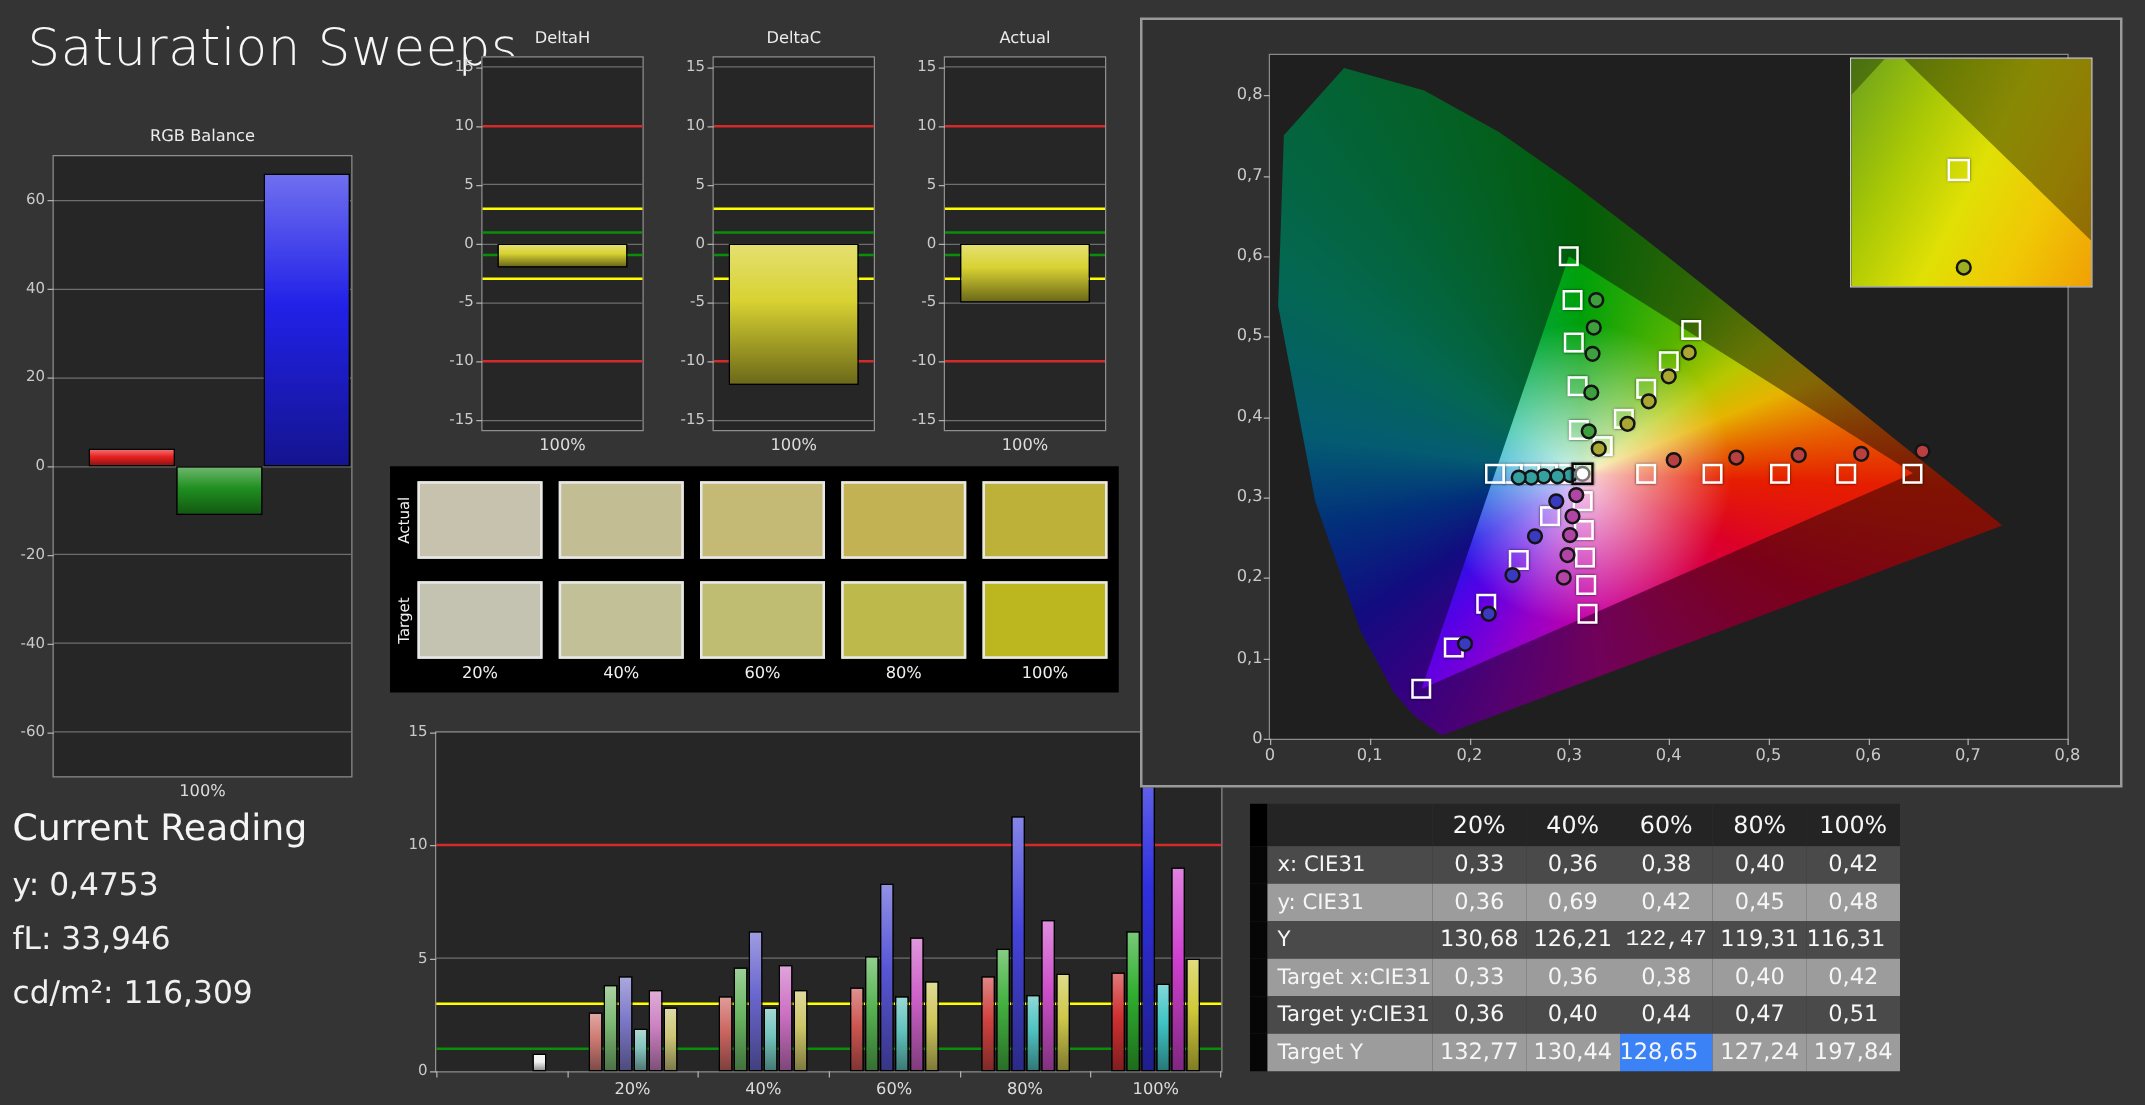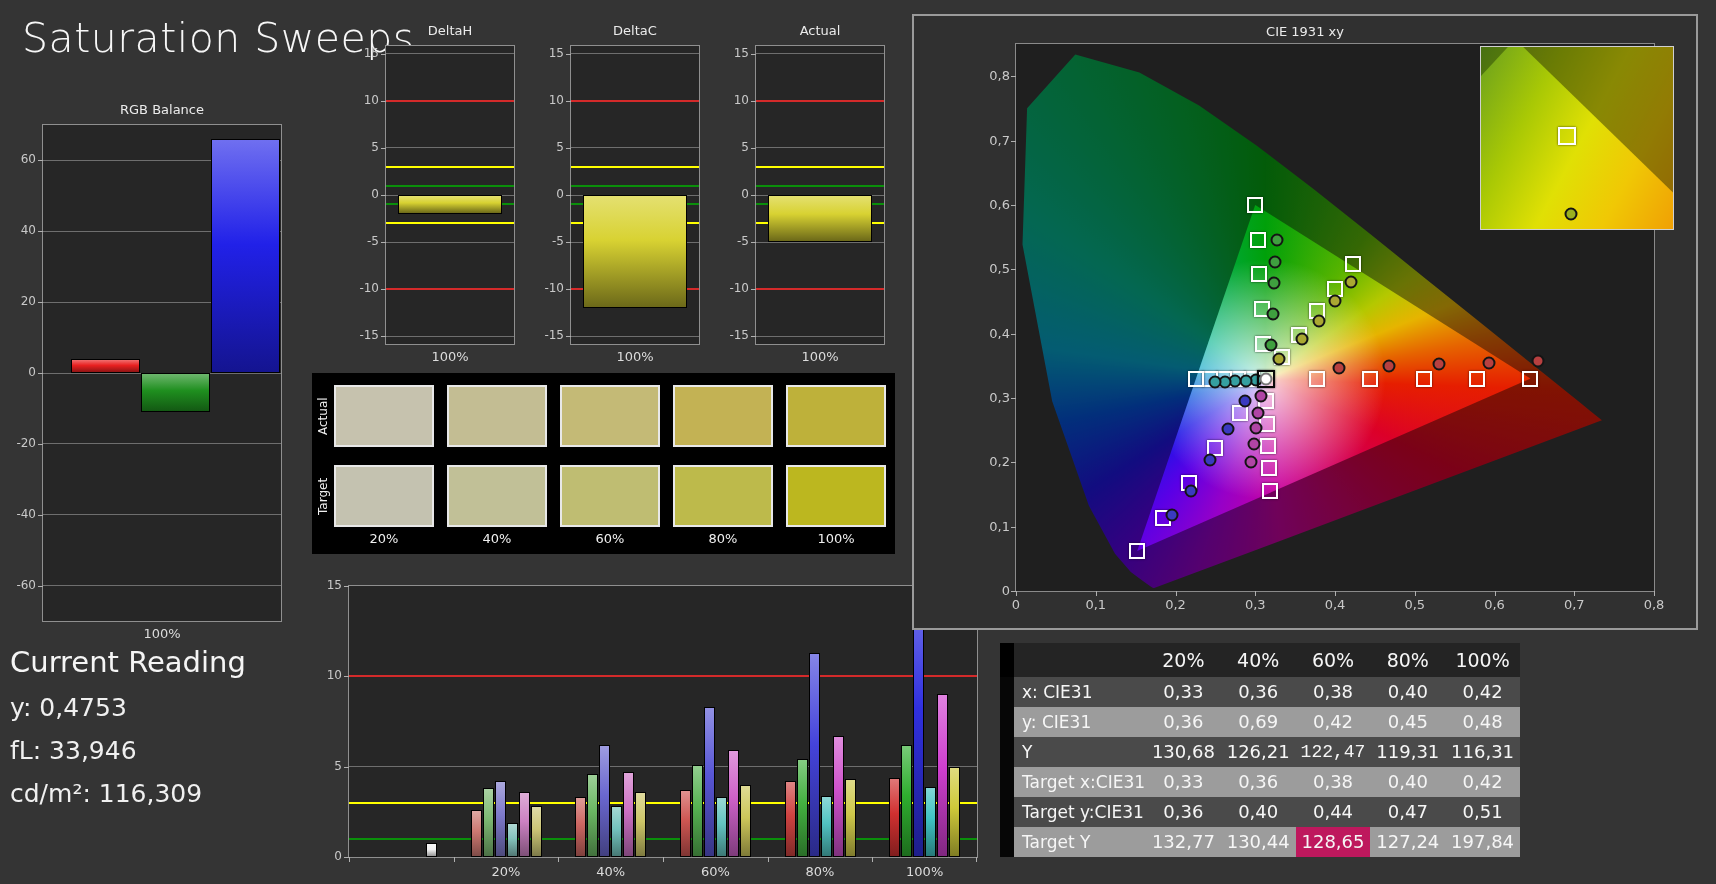--- a/index.html
+++ b/index.html
@@ -252,21 +252,20 @@
       <div class="bar" style="left: 540.333px; width: 11px; top: 191.507px; height: 79.4933px; background-image: linear-gradient(rgb(224, 120, 120) 0%, rgb(208, 48, 48) 45%, rgb(129, 30, 30) 100%);"></div>
       <div class="bar" style="left: 552.333px; width: 11px; top: 158.987px; height: 112.013px; background-image: linear-gradient(rgb(120, 202, 120) 0%, rgb(47, 174, 47) 45%, rgb(29, 108, 29) 100%);"></div>
       <div class="bar" style="left: 564.333px; width: 11px; top: 0px; height: 271px; background-image: linear-gradient(rgb(120, 120, 235) 0%, rgb(48, 48, 224) 45%, rgb(30, 30, 139) 100%);"></div>
       <div class="bar" style="left: 576.333px; width: 11px; top: 200.54px; height: 70.46px; background-image: linear-gradient(rgb(130, 216, 216) 0%, rgb(63, 195, 195) 45%, rgb(39, 121, 121) 100%);"></div>
       <div class="bar" style="left: 588.333px; width: 11px; top: 108.4px; height: 162.6px; background-image: linear-gradient(rgb(224, 130, 224) 0%, rgb(207, 63, 207) 45%, rgb(128, 39, 128) 100%);"></div>
       <div class="bar" style="left: 600.333px; width: 11px; top: 180.667px; height: 90.3333px; background-image: linear-gradient(rgb(224, 220, 127) 0%, rgb(207, 201, 58) 45%, rgb(128, 125, 36) 100%);"></div>
       <div class="xtickmark" style="left: 627px; top: 271px;"></div>
     </div>
 
   <div id="cie-panel">
-    <div class="chart-title" id="cie-title">CIE 1931 xy</div>
     <div id="cie-plot">
       <div id="cie-locus" style="background: conic-gradient(at 39.1% 61.3%, rgb(0, 160, 10) 0deg, rgb(88, 180, 0) 35deg, rgb(180, 200, 0) 55deg, rgb(230, 180, 0) 68deg, rgb(230, 100, 0) 80deg, rgb(230, 30, 0) 92deg, rgb(220, 0, 40) 115deg, rgb(210, 0, 100) 145deg, rgb(200, 0, 160) 175deg, rgb(150, 0, 200) 200deg, rgb(90, 0, 230) 220deg, rgb(30, 20, 230) 238deg, rgb(0, 80, 220) 258deg, rgb(0, 160, 200) 278deg, rgb(0, 180, 140) 305deg, rgb(0, 170, 70) 335deg, rgb(0, 160, 10) 360deg); clip-path: path(&quot;M 138.8 543.8 L 138.6 543.8 L 138.2 543.9 L 137.6 543.9 L 136.7 543.7 L 134.7 542.6 L 131.1 540 L 124.9 535.6 L 114.8 527.9 L 99 509.8 L 72.8 461.6 L 36.2 357.2 L 6.5 200.5 L 11.1 64.2 L 59.3 10.4 L 123.4 28.4 L 183.1 61.6 L 240.5 101.5 L 297.5 145.1 L 354.2 190 L 408.7 233.9 L 458.7 274 L 500 307.3 L 531 332.1 L 551.5 348.6 L 564.6 359.1 L 573.4 366.2 L 579 370.7 L 585.9 376.3 Z&quot;); filter: brightness(0.58) saturate(0.95);"></div>
       <div id="cie-gamut" style="clip-path: polygon(514.4px 334.6px, 239.2px 160.9px, 121.2px 507.1px); background: radial-gradient(160px at 39.1% 61.3%, rgba(255, 255, 255, 0.85), rgba(255, 255, 255, 0) 75%), conic-gradient(at 39.1% 61.3%, rgb(0, 160, 10) 0deg, rgb(88, 180, 0) 35deg, rgb(180, 200, 0) 55deg, rgb(230, 180, 0) 68deg, rgb(230, 100, 0) 80deg, rgb(230, 30, 0) 92deg, rgb(220, 0, 40) 115deg, rgb(210, 0, 100) 145deg, rgb(200, 0, 160) 175deg, rgb(150, 0, 200) 200deg, rgb(90, 0, 230) 220deg, rgb(30, 20, 230) 238deg, rgb(0, 80, 220) 258deg, rgb(0, 160, 200) 278deg, rgb(0, 180, 140) 305deg, rgb(0, 170, 70) 335deg, rgb(0, 160, 10) 360deg);"></div>
       <div id="cie-markers">
           <div class="sq" style="left: 300.658px; top: 334.635px;"></div>
           <div class="sq" style="left: 354.09px; top: 334.635px;"></div>
           <div class="sq" style="left: 407.522px; top: 334.635px;"></div>
           <div class="sq" style="left: 460.955px; top: 334.635px;"></div>
           <div class="sq" style="left: 514.388px; top: 334.635px;"></div>
           <div class="sq" style="left: 247.225px; top: 299.885px;"></div>
@@ -403,21 +402,21 @@
         <div class="tcell" style="width: 74.8px; background: rgb(156, 156, 156); text-align: center; line-height: 30px; font-size: 18px;">0,45</div>
         <div class="tcell" style="width: 74.8px; background: rgb(156, 156, 156); text-align: center; line-height: 30px; font-size: 18px;">0,48</div>
       </div>
       <div class="trow" style="top: 94px; height: 30px;">
         <div class="tcell" style="width: 14px; background: rgb(6, 6, 6);"></div>
         <div class="tcell" style="width: 132px; background: rgb(74, 74, 74); padding-left: 8px; font-size: 17px; line-height: 30px;">Y</div>
         <div class="tcell" style="width: 74.8px; background: rgb(74, 74, 74); text-align: center; line-height: 30px; font-size: 18px;">130,68</div>
         <div class="tcell" style="width: 74.8px; background: rgb(74, 74, 74); text-align: center; line-height: 30px; font-size: 18px;">126,21</div>
         <div class="tcell" style="width: 74.8px; background: rgb(74, 74, 74); text-align: center; line-height: 30px; font-size: 18px; font-family: Liberation Mono, monospace;">122,47</div>
         <div class="tcell" style="width: 74.8px; background: rgb(74, 74, 74); text-align: center; line-height: 30px; font-size: 18px;">119,31</div>
-        <div class="tcell" style="width: 74.8px; background: rgb(74, 74, 74); text-align: center; line-height: 30px; font-size: 18px;">116,31</div>
+        <div class="tcell" style="width: 74.8px; background: rgb(74, 74, 74); line-height: 30px; font-size: 18px;">116,31</div>
       </div>
       <div class="trow" style="top: 124px; height: 30px;">
         <div class="tcell" style="width: 14px; background: rgb(6, 6, 6);"></div>
         <div class="tcell" style="width: 132px; background: rgb(156, 156, 156); padding-left: 8px; font-size: 17px; line-height: 30px;">Target x:CIE31</div>
         <div class="tcell" style="width: 74.8px; background: rgb(156, 156, 156); text-align: center; line-height: 30px; font-size: 18px;">0,33</div>
         <div class="tcell" style="width: 74.8px; background: rgb(156, 156, 156); text-align: center; line-height: 30px; font-size: 18px;">0,36</div>
         <div class="tcell" style="width: 74.8px; background: rgb(156, 156, 156); text-align: center; line-height: 30px; font-size: 18px;">0,38</div>
         <div class="tcell" style="width: 74.8px; background: rgb(156, 156, 156); text-align: center; line-height: 30px; font-size: 18px;">0,40</div>
         <div class="tcell" style="width: 74.8px; background: rgb(156, 156, 156); text-align: center; line-height: 30px; font-size: 18px;">0,42</div>
       </div>
@@ -428,21 +427,21 @@
         <div class="tcell" style="width: 74.8px; background: rgb(74, 74, 74); text-align: center; line-height: 30px; font-size: 18px;">0,40</div>
         <div class="tcell" style="width: 74.8px; background: rgb(74, 74, 74); text-align: center; line-height: 30px; font-size: 18px;">0,44</div>
         <div class="tcell" style="width: 74.8px; background: rgb(74, 74, 74); text-align: center; line-height: 30px; font-size: 18px;">0,47</div>
         <div class="tcell" style="width: 74.8px; background: rgb(74, 74, 74); text-align: center; line-height: 30px; font-size: 18px;">0,51</div>
       </div>
       <div class="trow" style="top: 184px; height: 30px;">
         <div class="tcell" style="width: 14px; background: rgb(6, 6, 6);"></div>
         <div class="tcell" style="width: 132px; background: rgb(156, 156, 156); padding-left: 8px; font-size: 17px; line-height: 30px;">Target Y</div>
         <div class="tcell" style="width: 74.8px; background: rgb(156, 156, 156); text-align: center; line-height: 30px; font-size: 18px;">132,77</div>
         <div class="tcell" style="width: 74.8px; background: rgb(156, 156, 156); text-align: center; line-height: 30px; font-size: 18px;">130,44</div>
-        <div class="tcell" style="width: 74.8px; background: #be185d; text-align: center; line-height: 30px; font-size: 18px;">128,65</div>
+        <div class="tcell" style="width: 74.8px; background: #3b82f6; text-align: left; line-height: 30px; font-size: 18px;">128,65</div>
         <div class="tcell" style="width: 74.8px; background: rgb(156, 156, 156); text-align: center; line-height: 30px; font-size: 18px;">127,24</div>
         <div class="tcell" style="width: 74.8px; background: rgb(156, 156, 156); text-align: center; line-height: 30px; font-size: 18px;">197,84</div>
       </div>
     </div>
 
   <div id="current-reading">
     <div id="cr-title">Current Reading</div>
     <div id="cr-lines">
         <div class="cr-line">y: 0,4753</div>
         <div class="cr-line">fL: 33,946</div>

